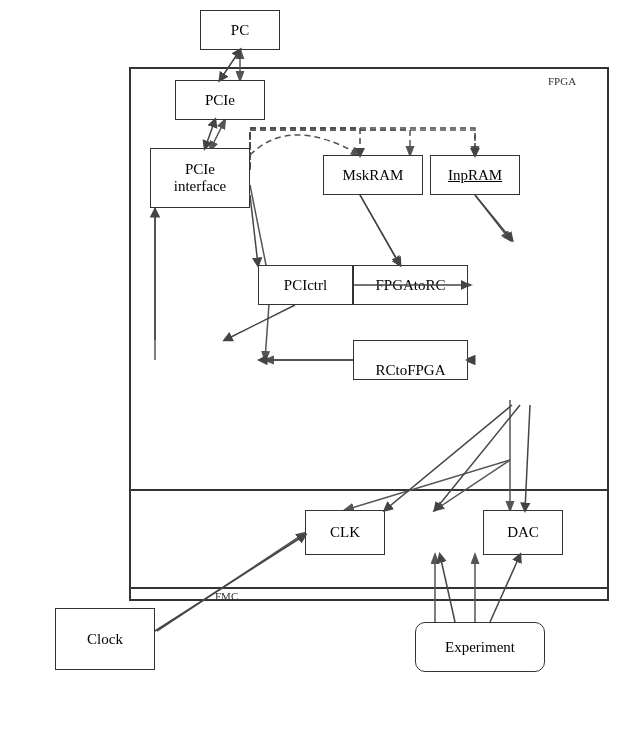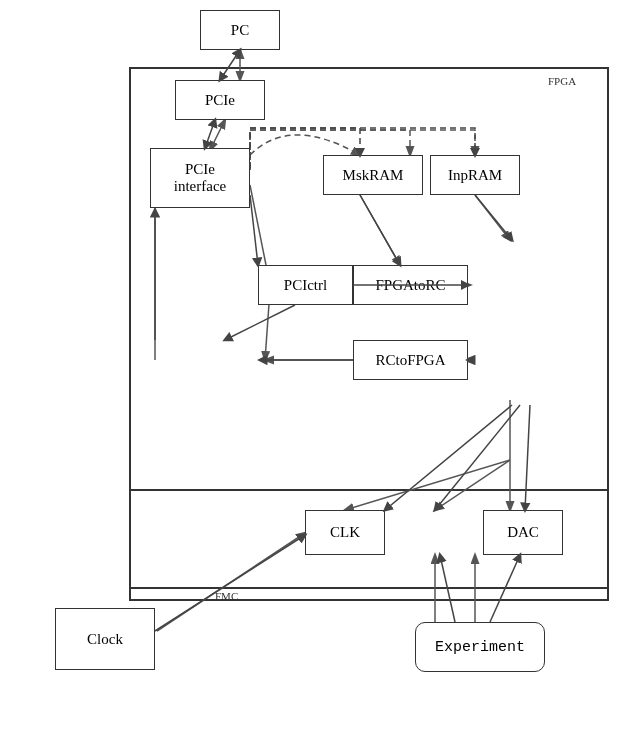--- a/index.html
+++ b/index.html
@@ -117,47 +117,47 @@
 
   <div class="box" style="left:258px;top:265px;width:95px;height:40px;">
     <span>PCIctrl</span>
   </div>
 
 
   <div class="box" style="left:353px;top:265px;width:115px;height:40px;">
     <span>FPGAtoRC</span>
   </div>
 
-  <div class="box" style="left:353px;top:340px;width:115px;height:40px;">
+  <div class="box" style="left:353px;top:340px;width:115px;height:40px;align-items:flex-end;">
     <span>RCtoFPGA</span>
   </div>
 
   <div class="box" style="left:323px;top:155px;width:100px;height:40px;">
     <span>MskRAM</span>
   </div>
 
-  <div class="box" style="left:430px;top:155px;width:90px;height:40px;">
+  <div class="box" style="left:430px;top:155px;width:90px;height:40px;text-decoration:underline;">
     <span>InpRAM</span>
   </div>
 
 
   <div class="box" style="left:305px;top:510px;width:80px;height:45px;">
     <span>CLK</span>
   </div>
 
 
   <div class="box" style="left:483px;top:510px;width:80px;height:45px;">
     <span>DAC</span>
   </div>
 
   <div class="box" style="left:55px;top:608px;width:100px;height:62px;">
     <span>Clock</span>
   </div>
 
-  <div class="box box-rounded" style="left:415px;top:622px;width:130px;height:50px;font-family:Liberation Mono, monospace;">
+  <div class="box box-rounded" style="left:415px;top:622px;width:130px;height:50px;">
     <span>Experiment</span>
   </div>
 
   <div class="label" style="left:548px;top:75px;">
     <span>FPGA</span>
   </div>
 
   <div class="label" style="left:215px;top:590px;">
     <span>FMC</span>
   </div>

